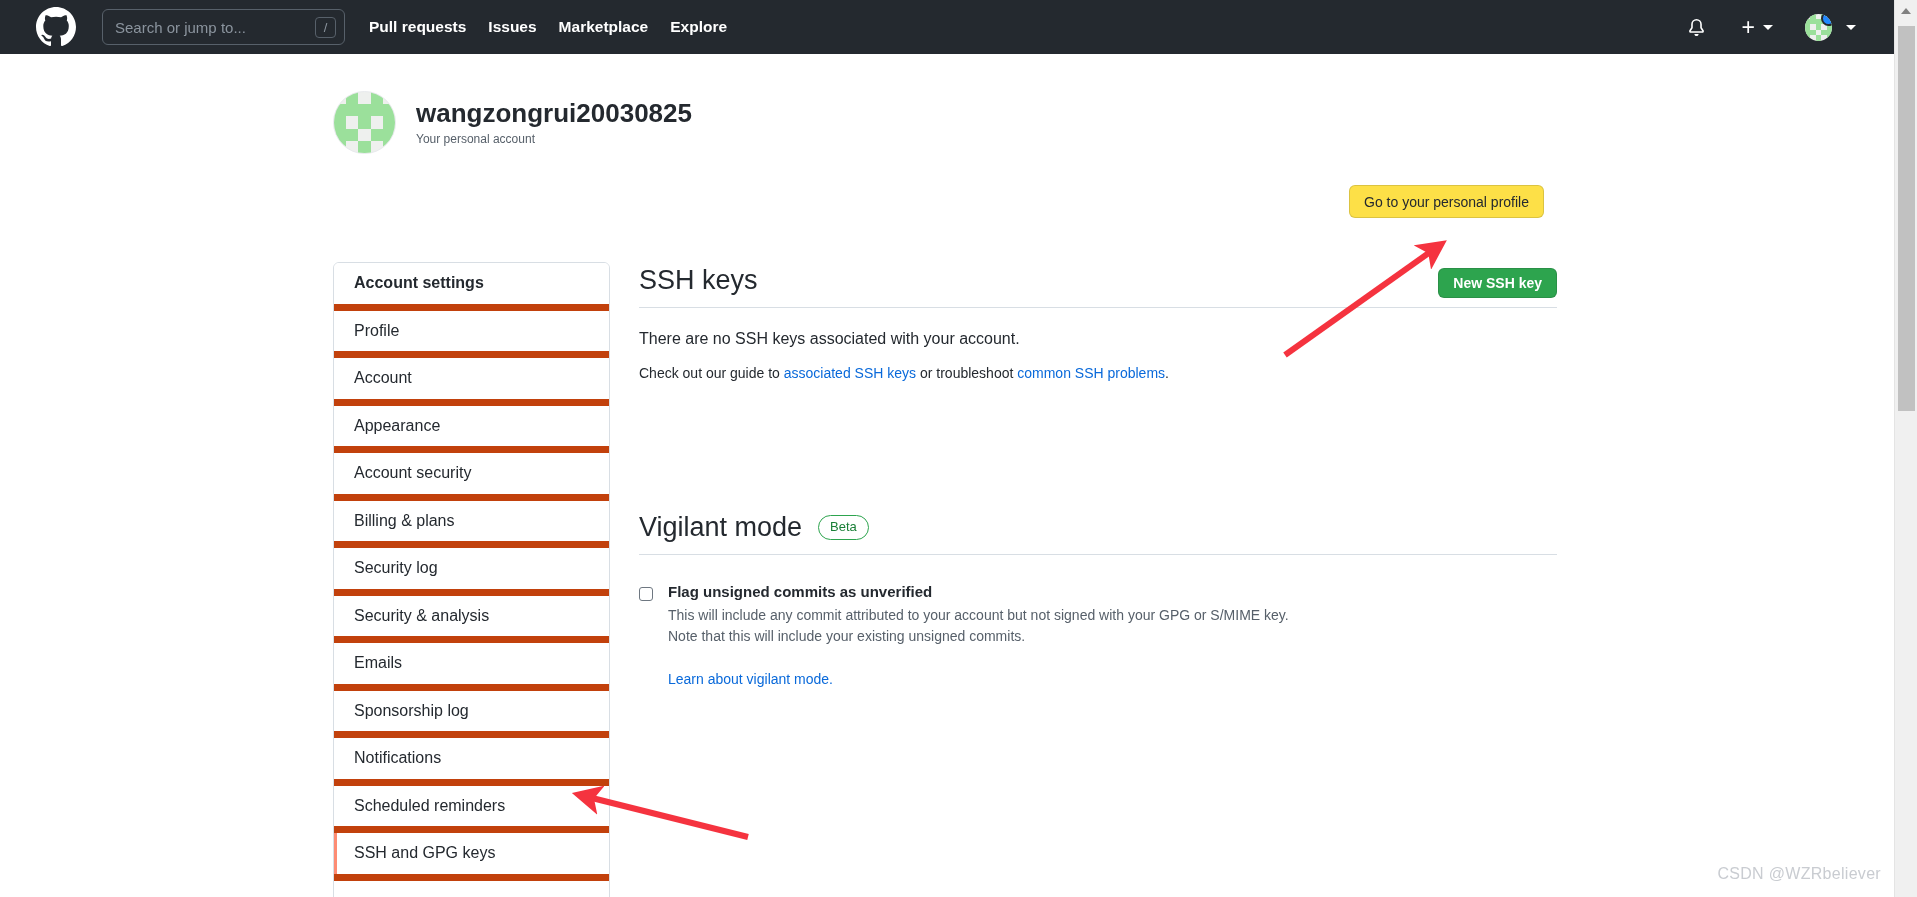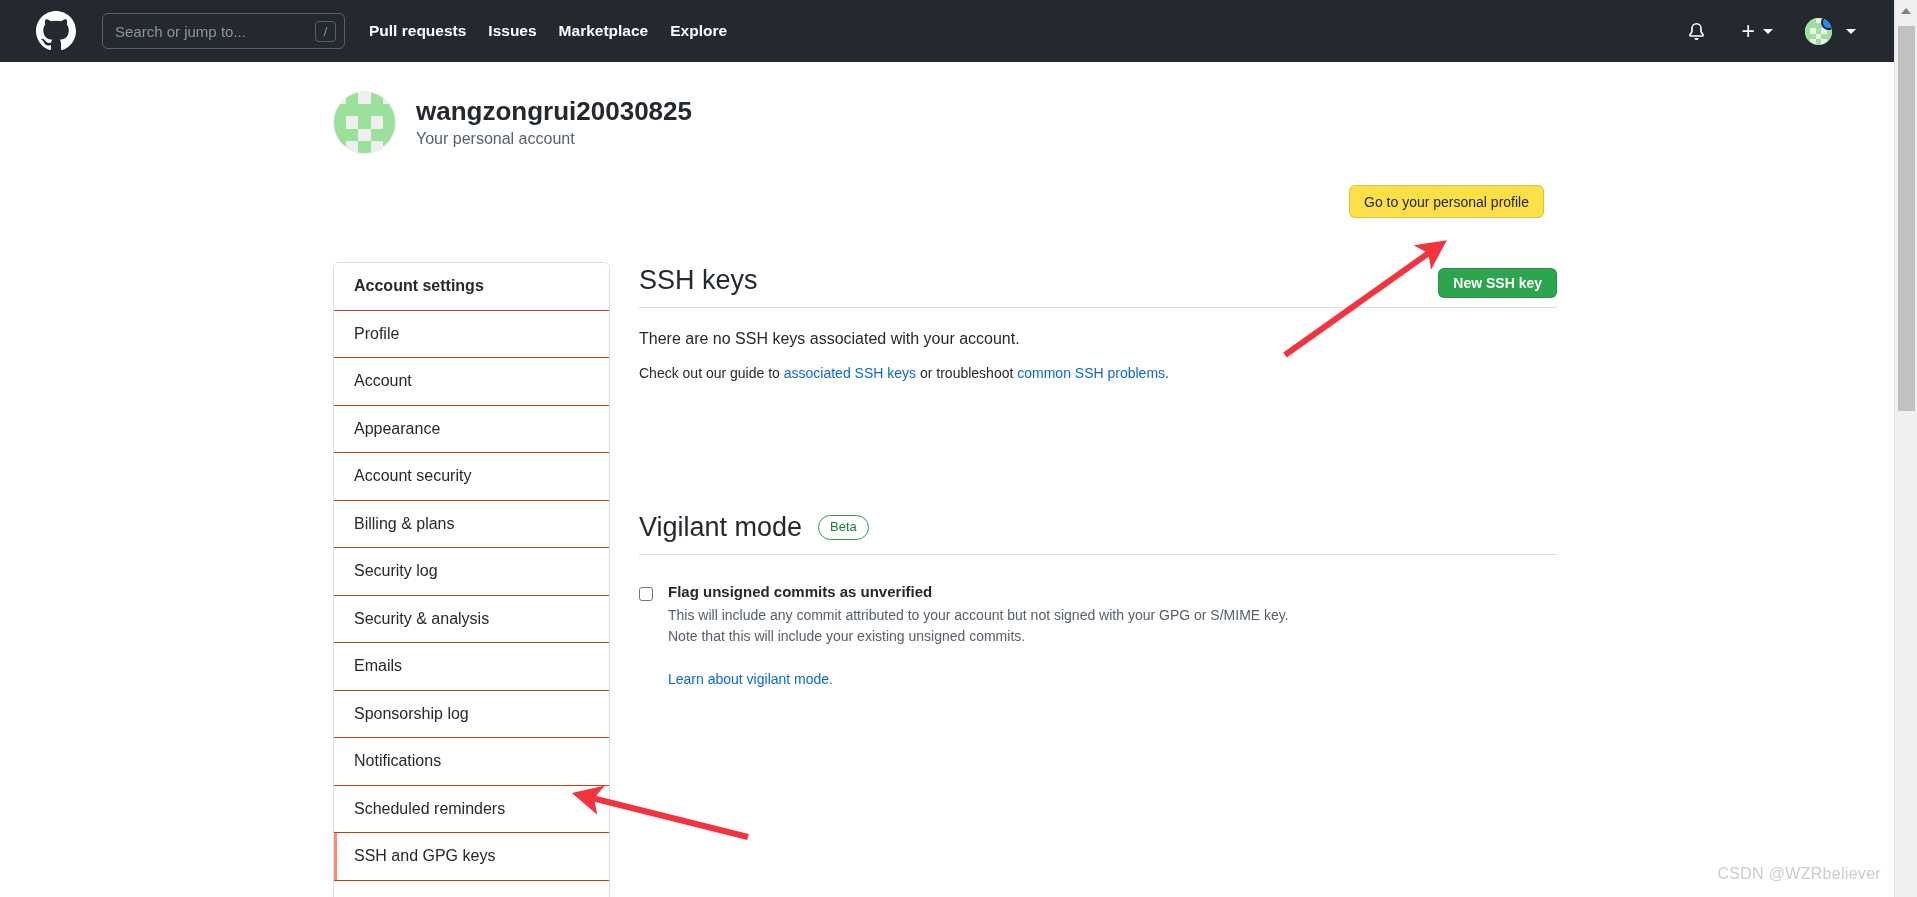--- a/index.html
+++ b/index.html
@@ -7,21 +7,21 @@
     width: 1917px; height: 897px;
     font-family: "Liberation Sans", sans-serif;
     background: #ffffff;
     overflow: hidden;
   }
   body { position: relative; }
 
   
   .topbar {
     position: absolute; top: 0; left: 0;
-    width: 1894px; height: 62px;
+    width: 1894px; height: 54px;
     background: #24292f;
     display: flex; align-items: center;
     padding: 0 20px;
   }
   .gh-logo { width: 40px; height: 40px; margin-left: 16px; margin-right: 26px; flex: 0 0 auto; }
   .gh-logo svg { display: block; fill: #ffffff; }
 
   .search-box {
     width: 243px; height: 36px;
     border: 1px solid #57606a;
@@ -91,21 +91,21 @@
     position: absolute; left: 333px; top: 29px;
     display: flex; align-items: center;
   }
   .avatar-lg {
     width: 63px; height: 63px; border-radius: 50%;
     background: #eef0ee; overflow: hidden; flex: 0 0 auto;
     border: 1px solid #e8eaed;
   }
   .profile-text { margin-left: 20px; }
   .profile-name { font-size: 26px; font-weight: 600; color: #24292f; line-height: 1.15; }
-  .profile-sub { font-size: 16px; color: #57606a; margin-top: 3px; }
+  .profile-sub { font-size: 12px; color: #57606a; margin-top: 3px; }
 
   .goto-profile-btn {
     position: absolute; left: 1349px; top: 123px;
     height: 33px; padding: 0 14px;
     background: #fde047; border: 1px solid rgba(27,31,36,0.15);
     border-radius: 6px;
     font-size: 14px; color: #24292f; font-weight: 500;
     display: flex; align-items: center; cursor: pointer;
     white-space: nowrap;
   }
@@ -117,21 +117,21 @@
     border: 1px solid #d8dee4;
     border-radius: 6px;
     background: #ffffff;
     overflow: hidden;
   }
   .side-item {
     height: 47.5px;
     display: flex; align-items: center;
     padding-left: 20px;
     font-size: 16px; color: #24292f;
-    border-bottom: 1px solid #c2410c;
+    border-bottom: 7px solid #c2410c;
     cursor: pointer; position: relative;
     background: #ffffff;
   }
   .side-item:last-child { border-bottom: none; }
   .side-item.header { font-weight: 700; cursor: default; }
   .side-item.active::before {
     content: ""; position: absolute; left: 0; top: 0; bottom: 0;
     width: 3px; background: #fd8c73;
   }
 

